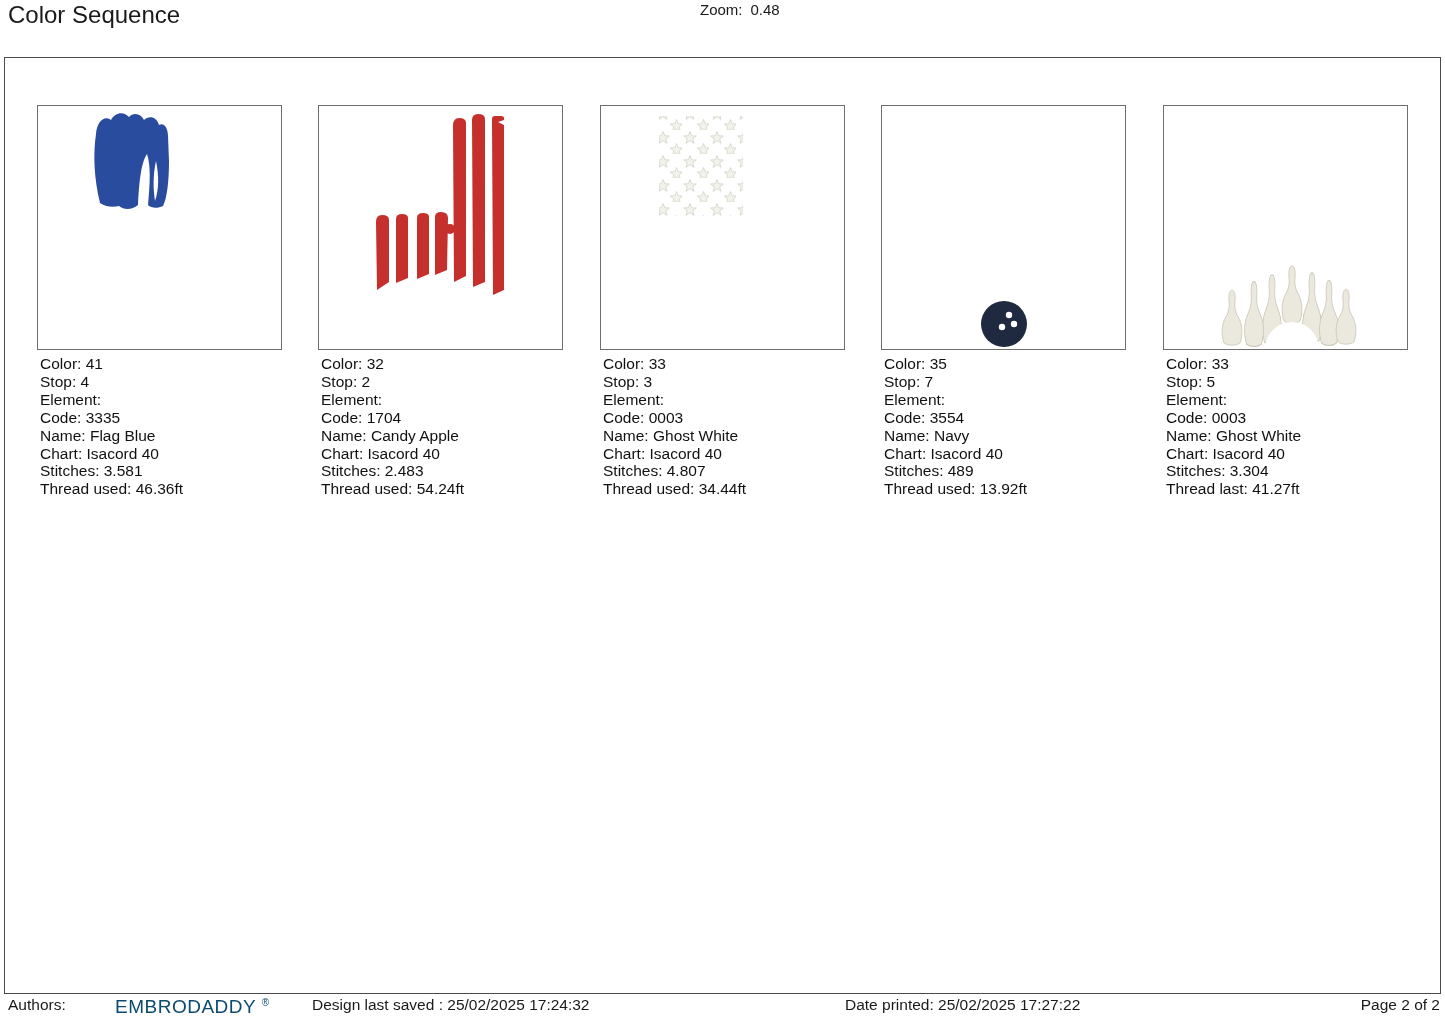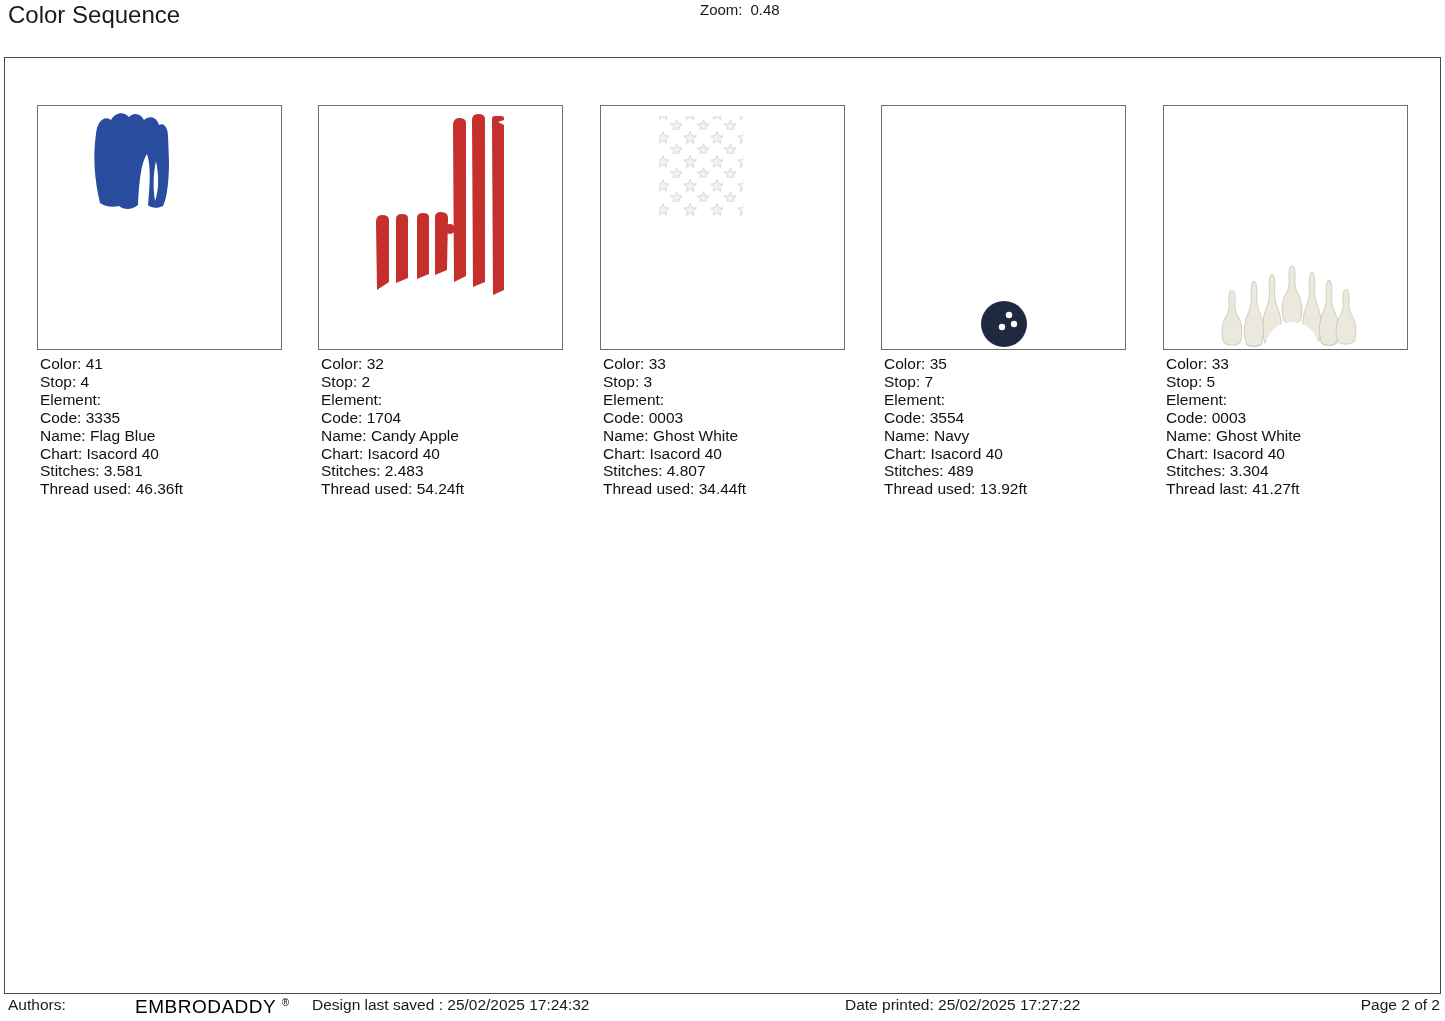--- a/index.html
+++ b/index.html
@@ -26,21 +26,21 @@
   .fill-red{fill:var(--candy-apple,#c5302d);}
   .star{stroke:var(--ghost-white-outline,#d6d6cc);fill:var(--ghost-white-fill,#f3f3ec);stroke-width:0.9;}
   .ball{fill:var(--navy,#1f2a40);}
   .hole{fill:#ffffff;}
   .pin{fill:var(--pin-fill,#ebe9dd);stroke:var(--pin-outline,#c9c7b7);stroke-width:0.8;}
   .carve{fill:#ffffff;}
 
   
   .footer{position:absolute;left:0;top:996px;width:1445px;height:25px;font-size:15.5px;}
   .f-authors{position:absolute;left:8px;top:0;}
-  .f-brand{position:absolute;left:115px;top:0;font-size:19px;letter-spacing:0.5px;color:#000000;margin-left:20px;}
+  .f-brand{position:absolute;left:115px;top:0;font-size:19px;letter-spacing:0.5px;color:#0c4a6e;}
   .f-brand sup{font-size:10px;}
   .f-saved{position:absolute;left:312px;top:0;}
   .f-printed{position:absolute;left:845px;top:0;}
   .f-page{position:absolute;right:5px;top:0;}
 </style>
 </head>
 <body>
 
 <div class="page">
 

